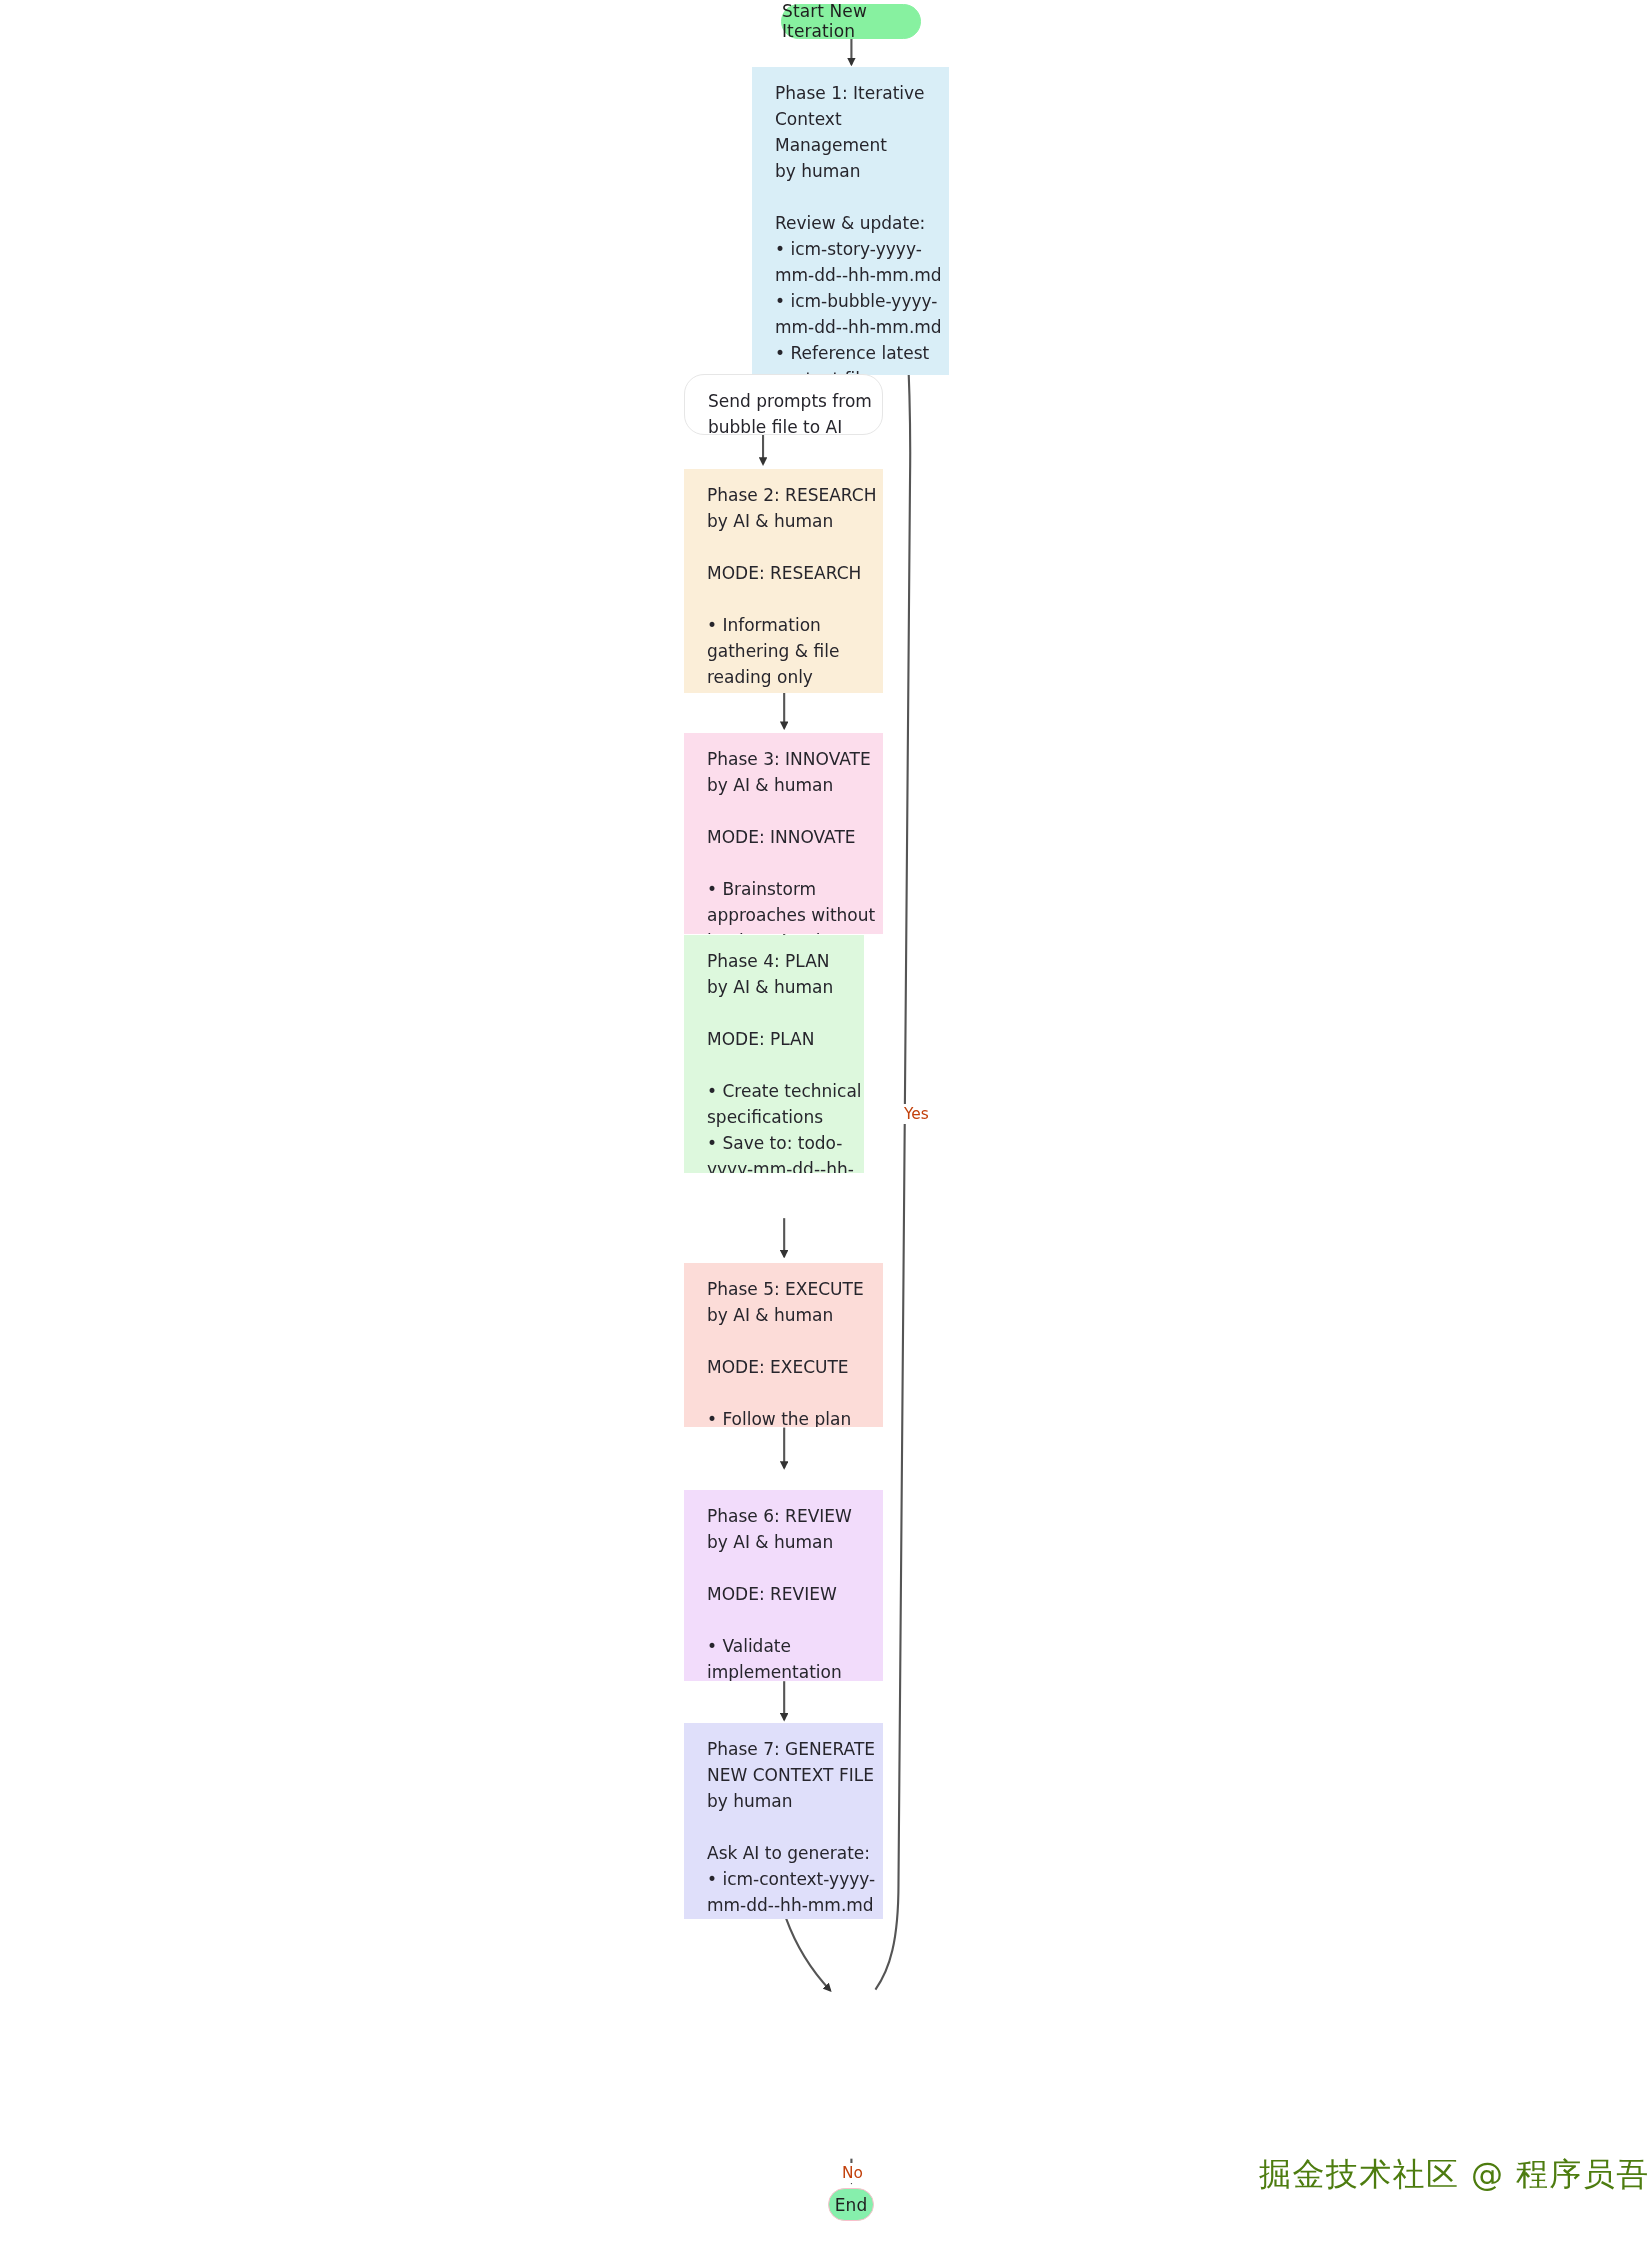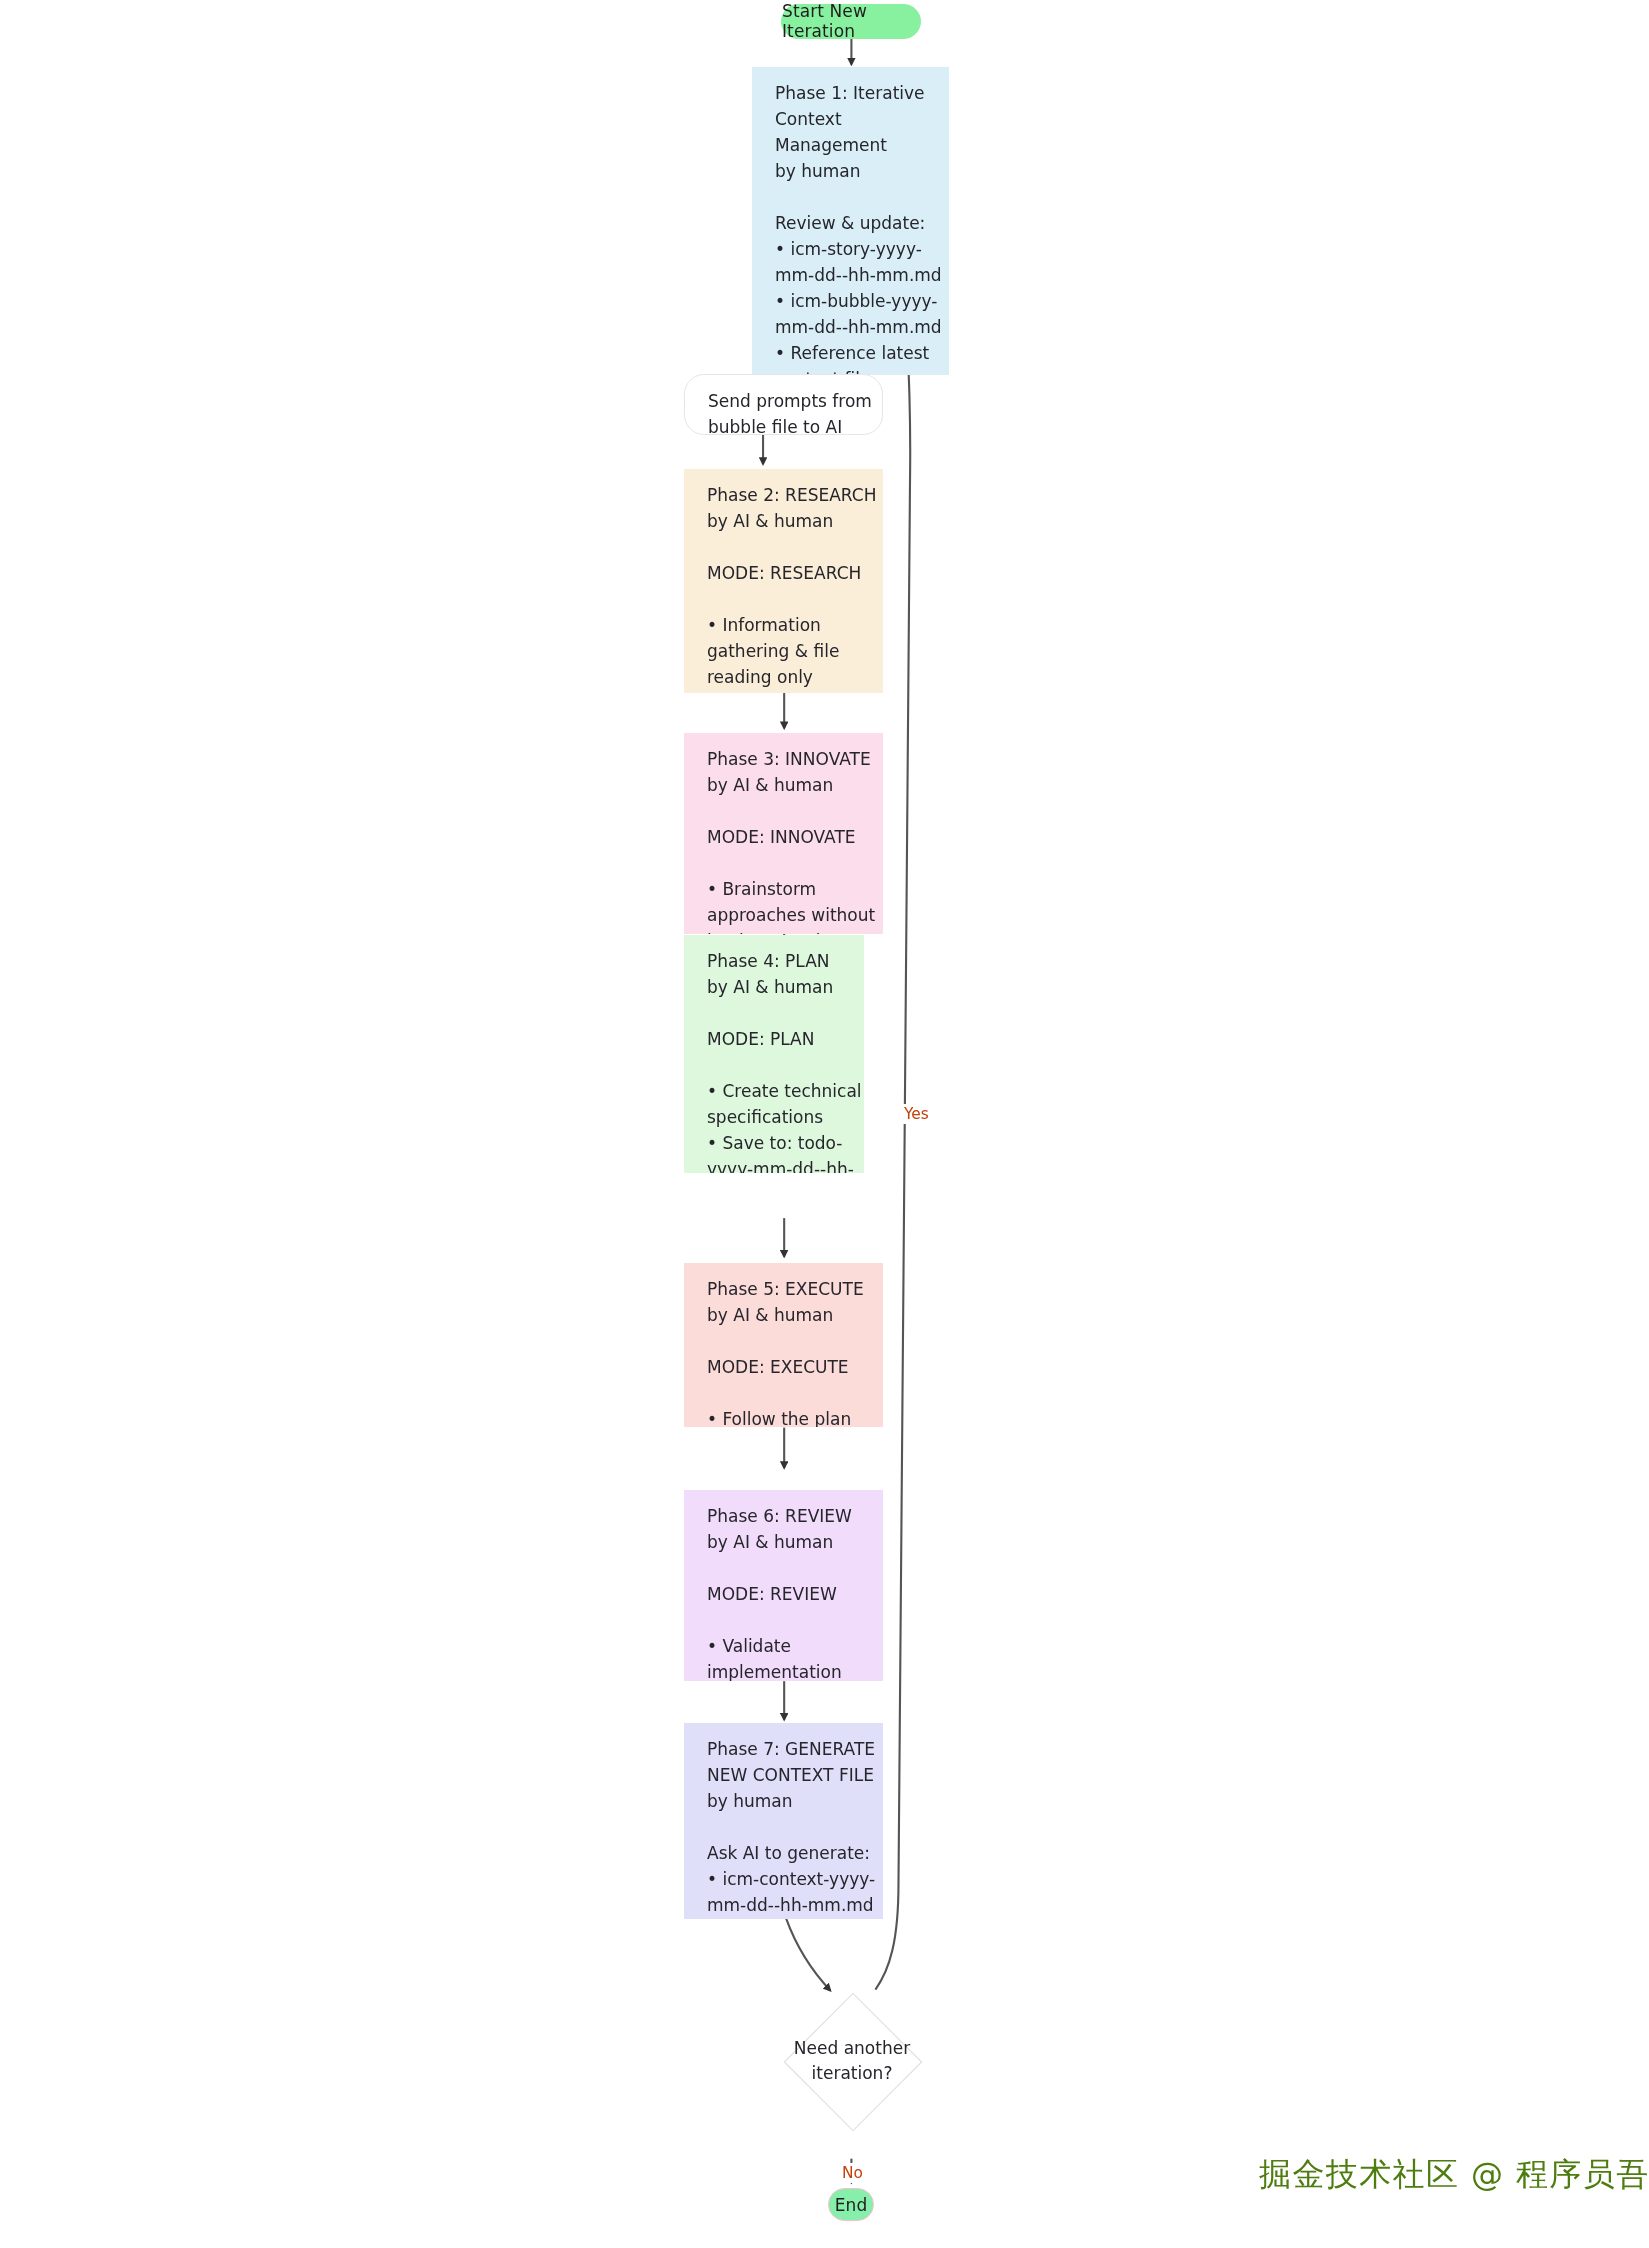--- a/index.html
+++ b/index.html
@@ -211,25 +211,20 @@
 
   <div class="node box" style="left:684px; top:1723px; width:199px; height:196px; background:#dfdffa;">Phase 7: GENERATE NEW CONTEXT FILE
 by human
 
 Ask AI to generate:
 • icm-context-yyyy-mm-dd--hh-mm.md
 
 • Reflects current project state
 • Used for sharing context with other AI assistants</div>
 
-  <div class="diamond-wrap" style="left:788px; top:1997px; width:128px; height:128px;">
-    <div class="diamond-shape"></div>
-    <div class="diamond-label">Need another
-iteration?</div>
-  </div>
 
   <div class="node pill pill-end" style="left:828px; top:2188px; width:46px; height:33px;">End</div>
 
   <div class="edge-label" style="left:901px; top:1096px;">Yes</div>
 
   <div class="edge-label" style="left:839px; top:2155px;">No</div>
 
   <div class="watermark" style="left:1259px; top:2153px;">掘金技术社区 @ 程序员吾真本</div>
 
 </div>

